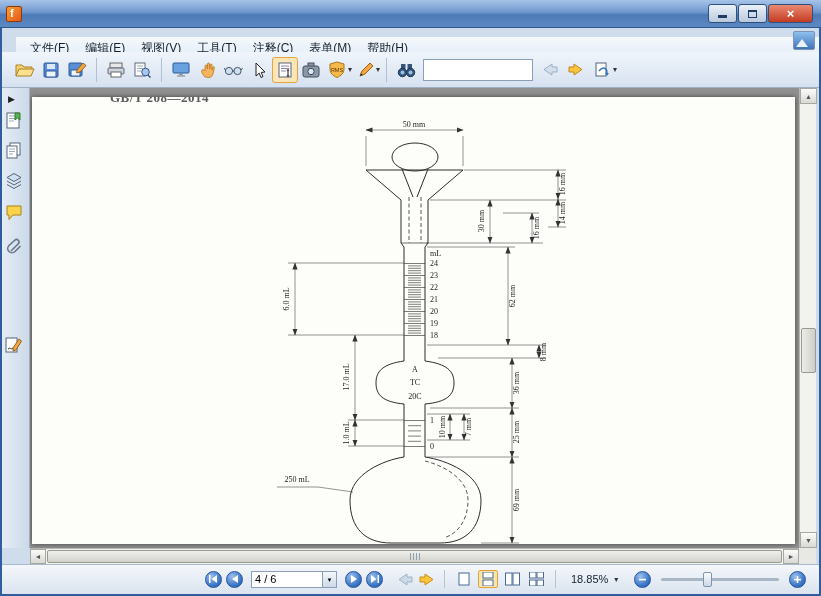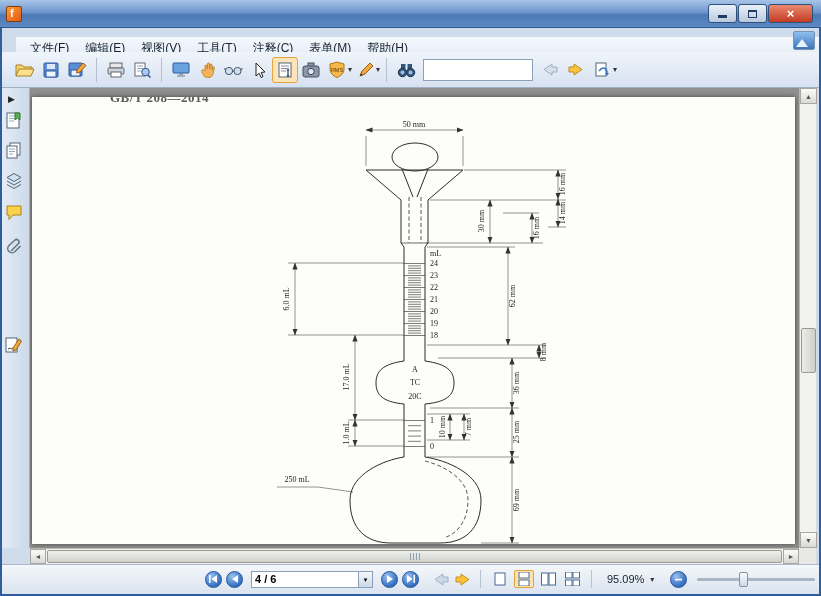--- a/index.html
+++ b/index.html
@@ -56,21 +56,21 @@
   .hscroll{left:30px;top:548px;width:769px;height:16px;background:#f2f2ee;border-top:1px solid #b8b8b0;box-sizing:border-box;}
   .hbtn{position:absolute;top:0;width:16px;height:15px;background:linear-gradient(#fbfbfb,#d8d8d4);border:1px solid #a8a8a0;box-sizing:border-box;text-align:center;font-size:7px;line-height:14px;color:#555;}
   .hthumb{position:absolute;left:17px;right:17px;top:1px;height:13px;background:linear-gradient(#efefed,#d2d2cc);border:1px solid #9a9a92;border-radius:2px;box-sizing:border-box;display:flex;align-items:center;justify-content:center;gap:2px;}
   .grip{width:1px;height:7px;background:#90a0b4;}
 
   
   .statusbar{left:0;top:564px;width:821px;height:32px;background:linear-gradient(#f4f7fb,#d9e2ee);border-top:1px solid #aab8ca;box-sizing:border-box;}
   .sb-row{position:absolute;left:205px;top:5px;display:flex;align-items:center;gap:4px;}
   .sb-round{width:17px;height:17px;border-radius:50%;border:1px solid #24559f;background:radial-gradient(circle at 35% 30%,#9cc0ee,#3a74c4 65%,#28straight5ca8);background:radial-gradient(circle at 35% 30%,#9cc0ee,#3a74c4 65%,#285ca8);display:flex;align-items:center;justify-content:center;box-sizing:border-box;flex:0 0 auto;}
   .pagefield{display:flex;align-items:center;margin:0 4px;flex:0 0 auto;}
-  .pagefield input{width:108px;height:17px;border:1px solid #8aa0b8;font-size:11px;padding:0 3px;box-sizing:border-box;font-weight:bold;}
+  .pagefield input{width:72px;height:17px;border:1px solid #8aa0b8;font-size:11px;padding:0 3px;box-sizing:border-box;}
   .pagefield .dd{width:14px;height:17px;border:1px solid #8aa0b8;border-left:none;background:linear-gradient(#f4f8fc,#ccd9e8);font-size:7px;text-align:center;line-height:16px;box-sizing:border-box;}
   .sb-sep{width:1px;height:18px;background:#b7c3d2;margin:0 5px;flex:0 0 auto;}
   .vmode{width:20px;height:18px;border-radius:2px;display:flex;align-items:center;justify-content:center;flex:0 0 auto;}
   .vmode.active{border:1px solid #e2a33c;background:#fbe3ad;box-sizing:border-box;}
   .zoom-label{font-size:11px;color:#15202e;margin:0 2px 0 6px;}
   .zcaret{font-size:8px;color:#333;}
   .ztrack{position:relative;width:118px;height:3px;background:#a8b6c6;border-radius:2px;margin:0 6px;flex:0 0 auto;}
   .zhandle{position:absolute;left:42px;top:-6px;width:9px;height:15px;background:linear-gradient(#fafcfe,#ccd9e8);border:1px solid #7e94ac;border-radius:2px;box-sizing:border-box;}
 
   
@@ -453,21 +453,21 @@
       </div>
       <div class="vmode">
         <svg width="15" height="14">
             <rect x="0.5" y="0" width="6.5" height="6" fill="#fff" stroke="#4a6a94"></rect>
             <rect x="8" y="0" width="6.5" height="6" fill="#fff" stroke="#4a6a94"></rect>
             <rect x="0.5" y="8" width="6.5" height="6" fill="#fff" stroke="#4a6a94"></rect>
             <rect x="8" y="8" width="6.5" height="6" fill="#fff" stroke="#4a6a94"></rect>
           </svg>
       </div>
       <div class="sb-sep"></div>
-      <span class="zoom-label">95.09%</span>
+      <span class="zoom-label">18.85%</span>
       <span class="zcaret">▾</span>
       <div style="width:8px"></div>
       <div class="sb-round">
         <svg width="9" height="9">
             <rect x="1" y="3.8" width="7" height="1.6" fill="#fff"></rect>
           </svg>
       </div>
       <div class="ztrack">
         <div class="zhandle"></div>
       </div>

